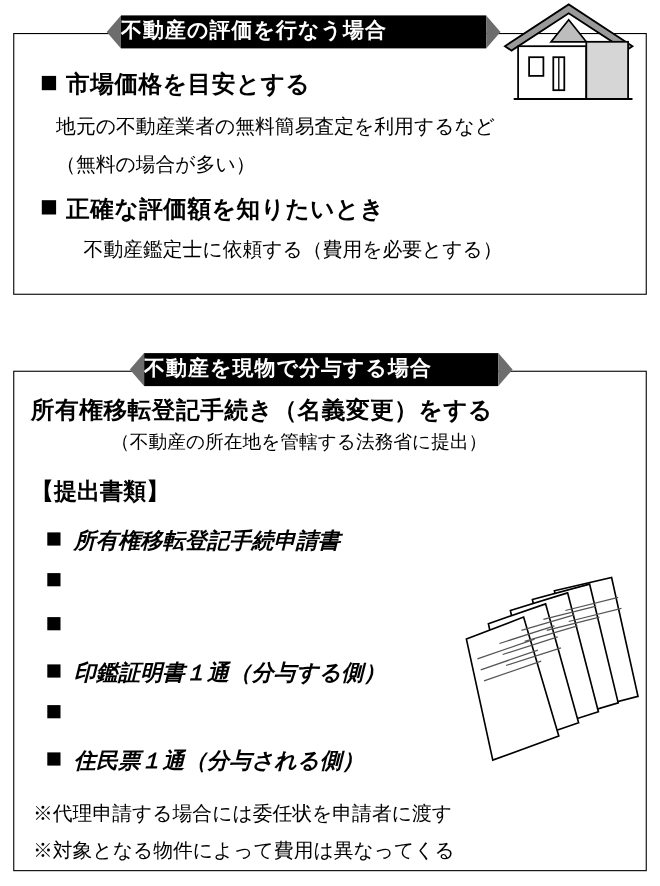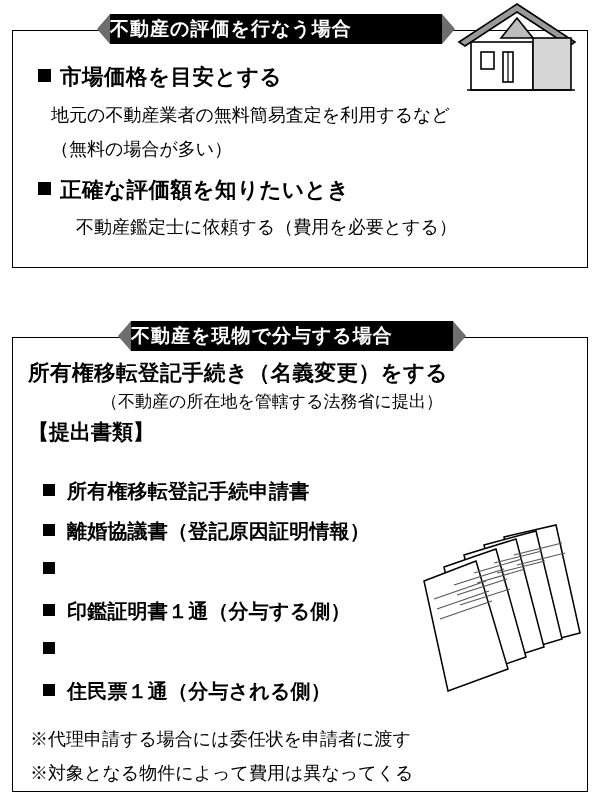--- a/index.html
+++ b/index.html
@@ -119,32 +119,33 @@
     left: 0;
     top: 390px;
     width: 544px;
     text-align: center;
     font-size: 17px;
     white-space: nowrap;
   }
   #b-docs-head {
     position: absolute;
     left: 28px;
-    top: 418px;
+    top: 433px;
     font-size: 21px;
     font-weight: bold;
     white-space: nowrap;
   }
   .doc-item {
     position: absolute;
     left: 43px;
     font-size: 20px;
     font-weight: bold;
     white-space: nowrap;
     letter-spacing: 0.2px;
+    font-style: italic;
   }
   .doc-item .sq {
     display: inline-block;
     width: 12px;
     height: 12px;
     background: #000;
     margin-right: 12px;
     vertical-align: 2px;
   }
   .note {
@@ -205,21 +206,21 @@
 <div class="banner" id="banner-bottom">不動産を現物で分与する場合</div>
 
 <div id="b-title">所有権移転登記手続き（名義変更）をする</div>
 <div id="b-subtitle">（不動産の所在地を管轄する法務省に提出）</div>
 <div id="b-docs-head">【提出書類】</div>
 
 <div class="doc-item" style="top:478px">
   <span class="sq"></span><span>所有権移転登記手続申請書</span>
 </div>
 <div class="doc-item" style="top:518px">
-  <span class="sq"></span><span>離婚協議書（登記原因証明情報）</span>
+  <span class="sq"></span>
 </div>
 <div class="doc-item" style="top:558px">
   <span class="sq"></span>
 </div>
 <div class="doc-item" style="top:598px">
   <span class="sq"></span><span>印鑑証明書１通（分与する側）</span>
 </div>
 <div class="doc-item" style="top:638px">
   <span class="sq"></span>
 </div>

